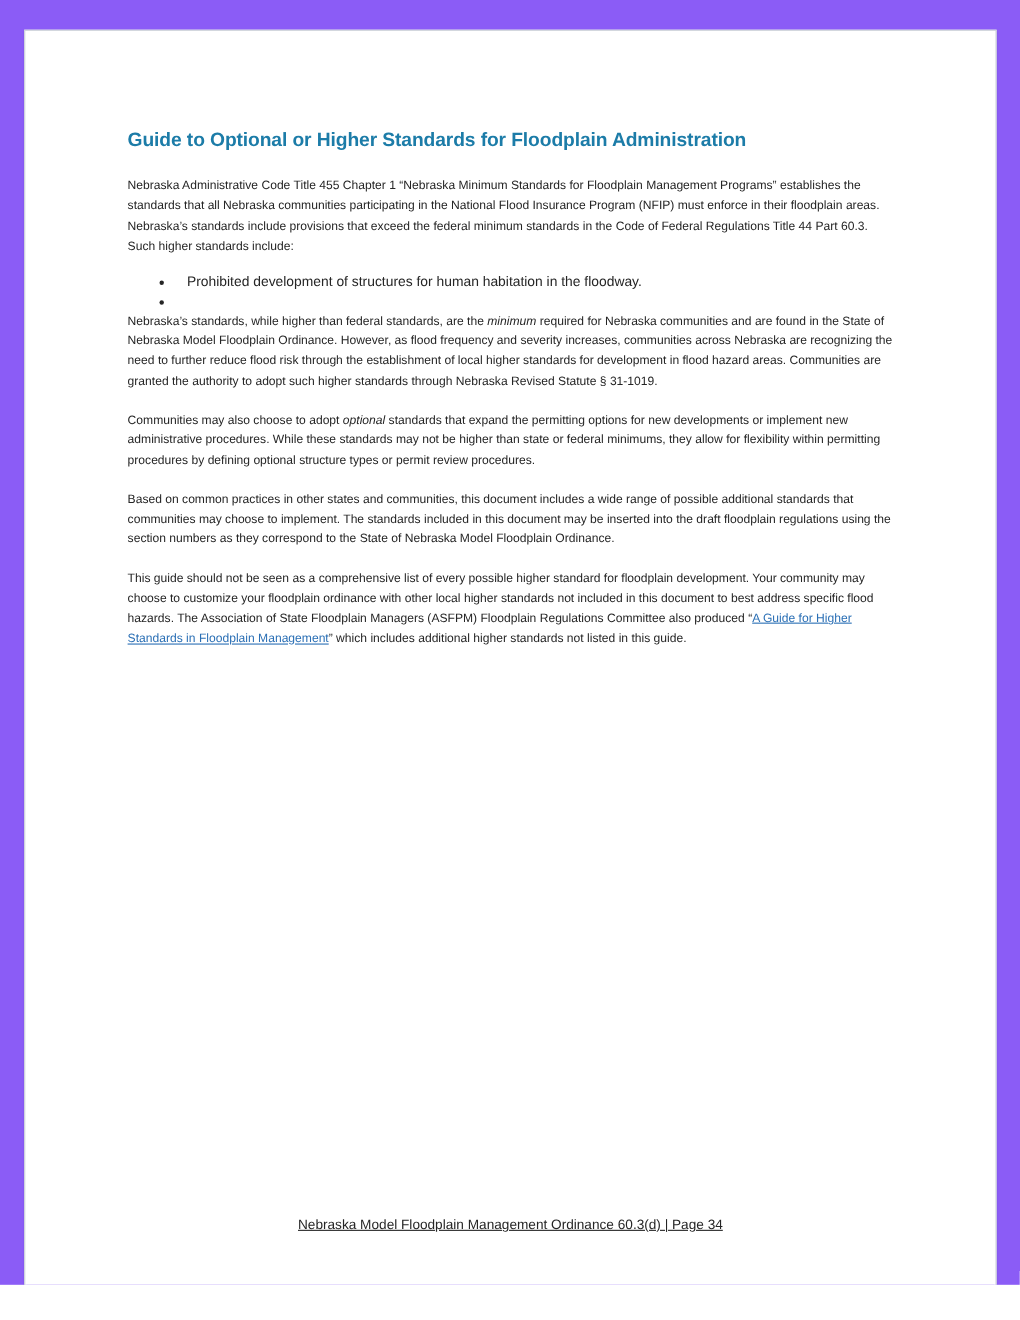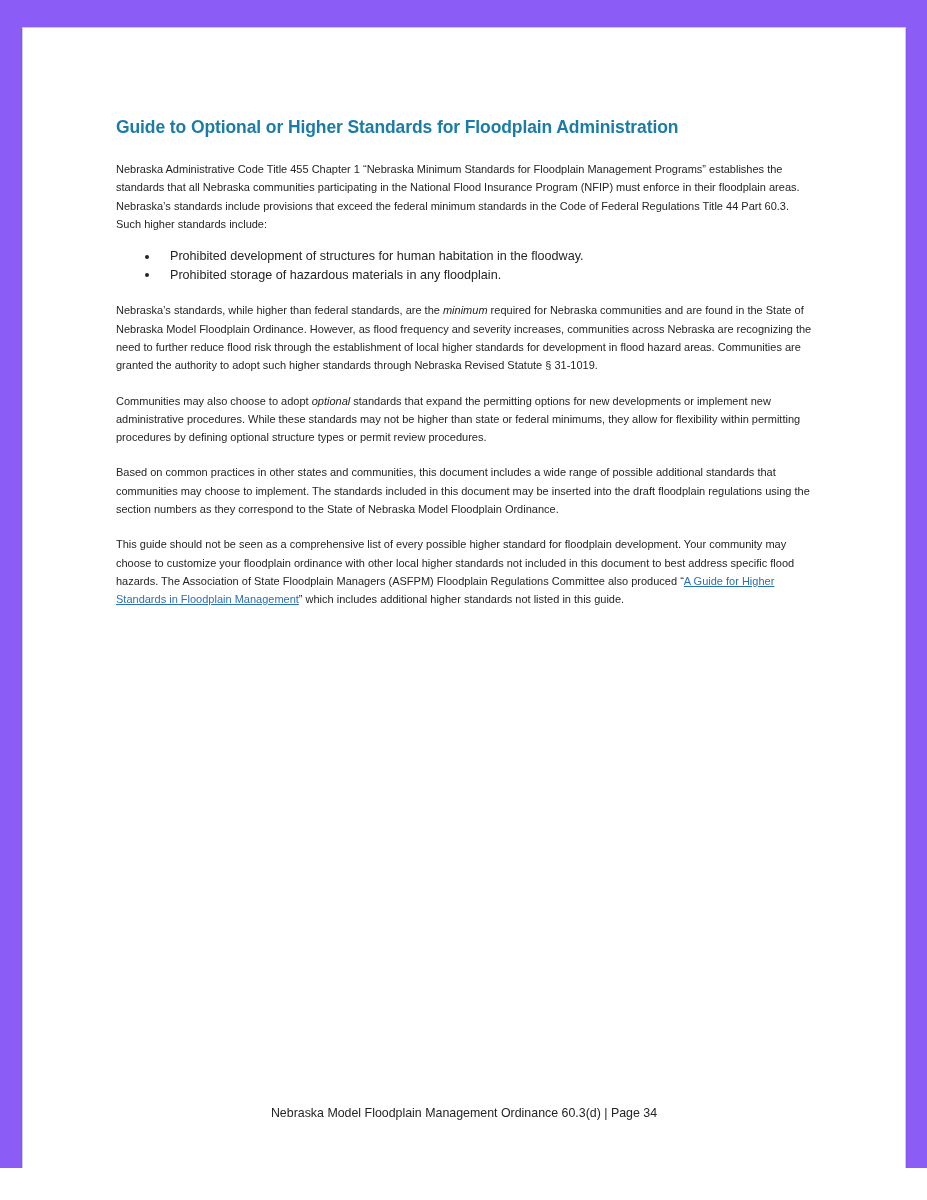--- a/index.html
+++ b/index.html
@@ -108,20 +108,21 @@
 
   .footer {
     position: absolute;
     left: 0;
     right: 0;
     top: 1077px;
     text-align: center;
     color: #252525;
     font-size: 12.4px;
     line-height: 17px;
+    text-decoration: underline;
   }
 </style>
 </head>
 <body>
 
 <div id="viewport">
 
   <div id="page">
 
     <div id="page-inner">
@@ -131,21 +132,20 @@
 
       <p class="body-text tight">Nebraska Administrative Code Title 455 Chapter 1 “Nebraska Minimum Standards for Floodplain Management Programs” establishes the standards that all Nebraska communities participating in the National Flood Insurance Program (NFIP) must enforce in their floodplain areas. Nebraska’s standards include provisions that exceed the federal minimum standards in the Code of Federal Regulations Title 44 Part 60.3. Such higher standards include:</p>
 
       <ul class="bullets">
         <li>
           <span class="bullet-dot"></span>
           <span>Prohibited development of structures for human habitation in the floodway.</span>
         </li>
         <li>
           <span class="bullet-dot"></span>
-          <span>Prohibited storage of hazardous materials in any floodplain.</span>
         </li>
       </ul>
 
       <p class="body-text"><span>Nebraska’s standards, while higher than federal standards, are the </span><em class="ital">minimum</em><span> required for Nebraska communities and are found in the State of Nebraska Model Floodplain Ordinance. However, as flood frequency and severity increases, communities across Nebraska are recognizing the need to further reduce flood risk through the establishment of local higher standards for development in flood hazard areas. Communities are granted the authority to adopt such higher standards through Nebraska Revised Statute § 31-1019.</span></p>
 
       <p class="body-text"><span>Communities may also choose to adopt </span><em class="ital">optional</em><span> standards that expand the permitting options for new developments or implement new administrative procedures. While these standards may not be higher than state or federal minimums, they allow for flexibility within permitting procedures by defining optional structure types or permit review procedures.</span></p>
 
       <p class="body-text">Based on common practices in other states and communities, this document includes a wide range of possible additional standards that communities may choose to implement. The standards included in this document may be inserted into the draft floodplain regulations using the section numbers as they correspond to the State of Nebraska Model Floodplain Ordinance.</p>
 
       <p class="body-text"><span>This guide should not be seen as a comprehensive list of every possible higher standard for floodplain development. Your community may choose to customize your floodplain ordinance with other local higher standards not included in this document to best address specific flood hazards. The Association of State Floodplain Managers (ASFPM) Floodplain Regulations Committee also produced “</span><a class="doc-link" href="#">A Guide for Higher Standards in Floodplain Management</a><span>” which includes additional higher standards not listed in this guide.</span></p>

